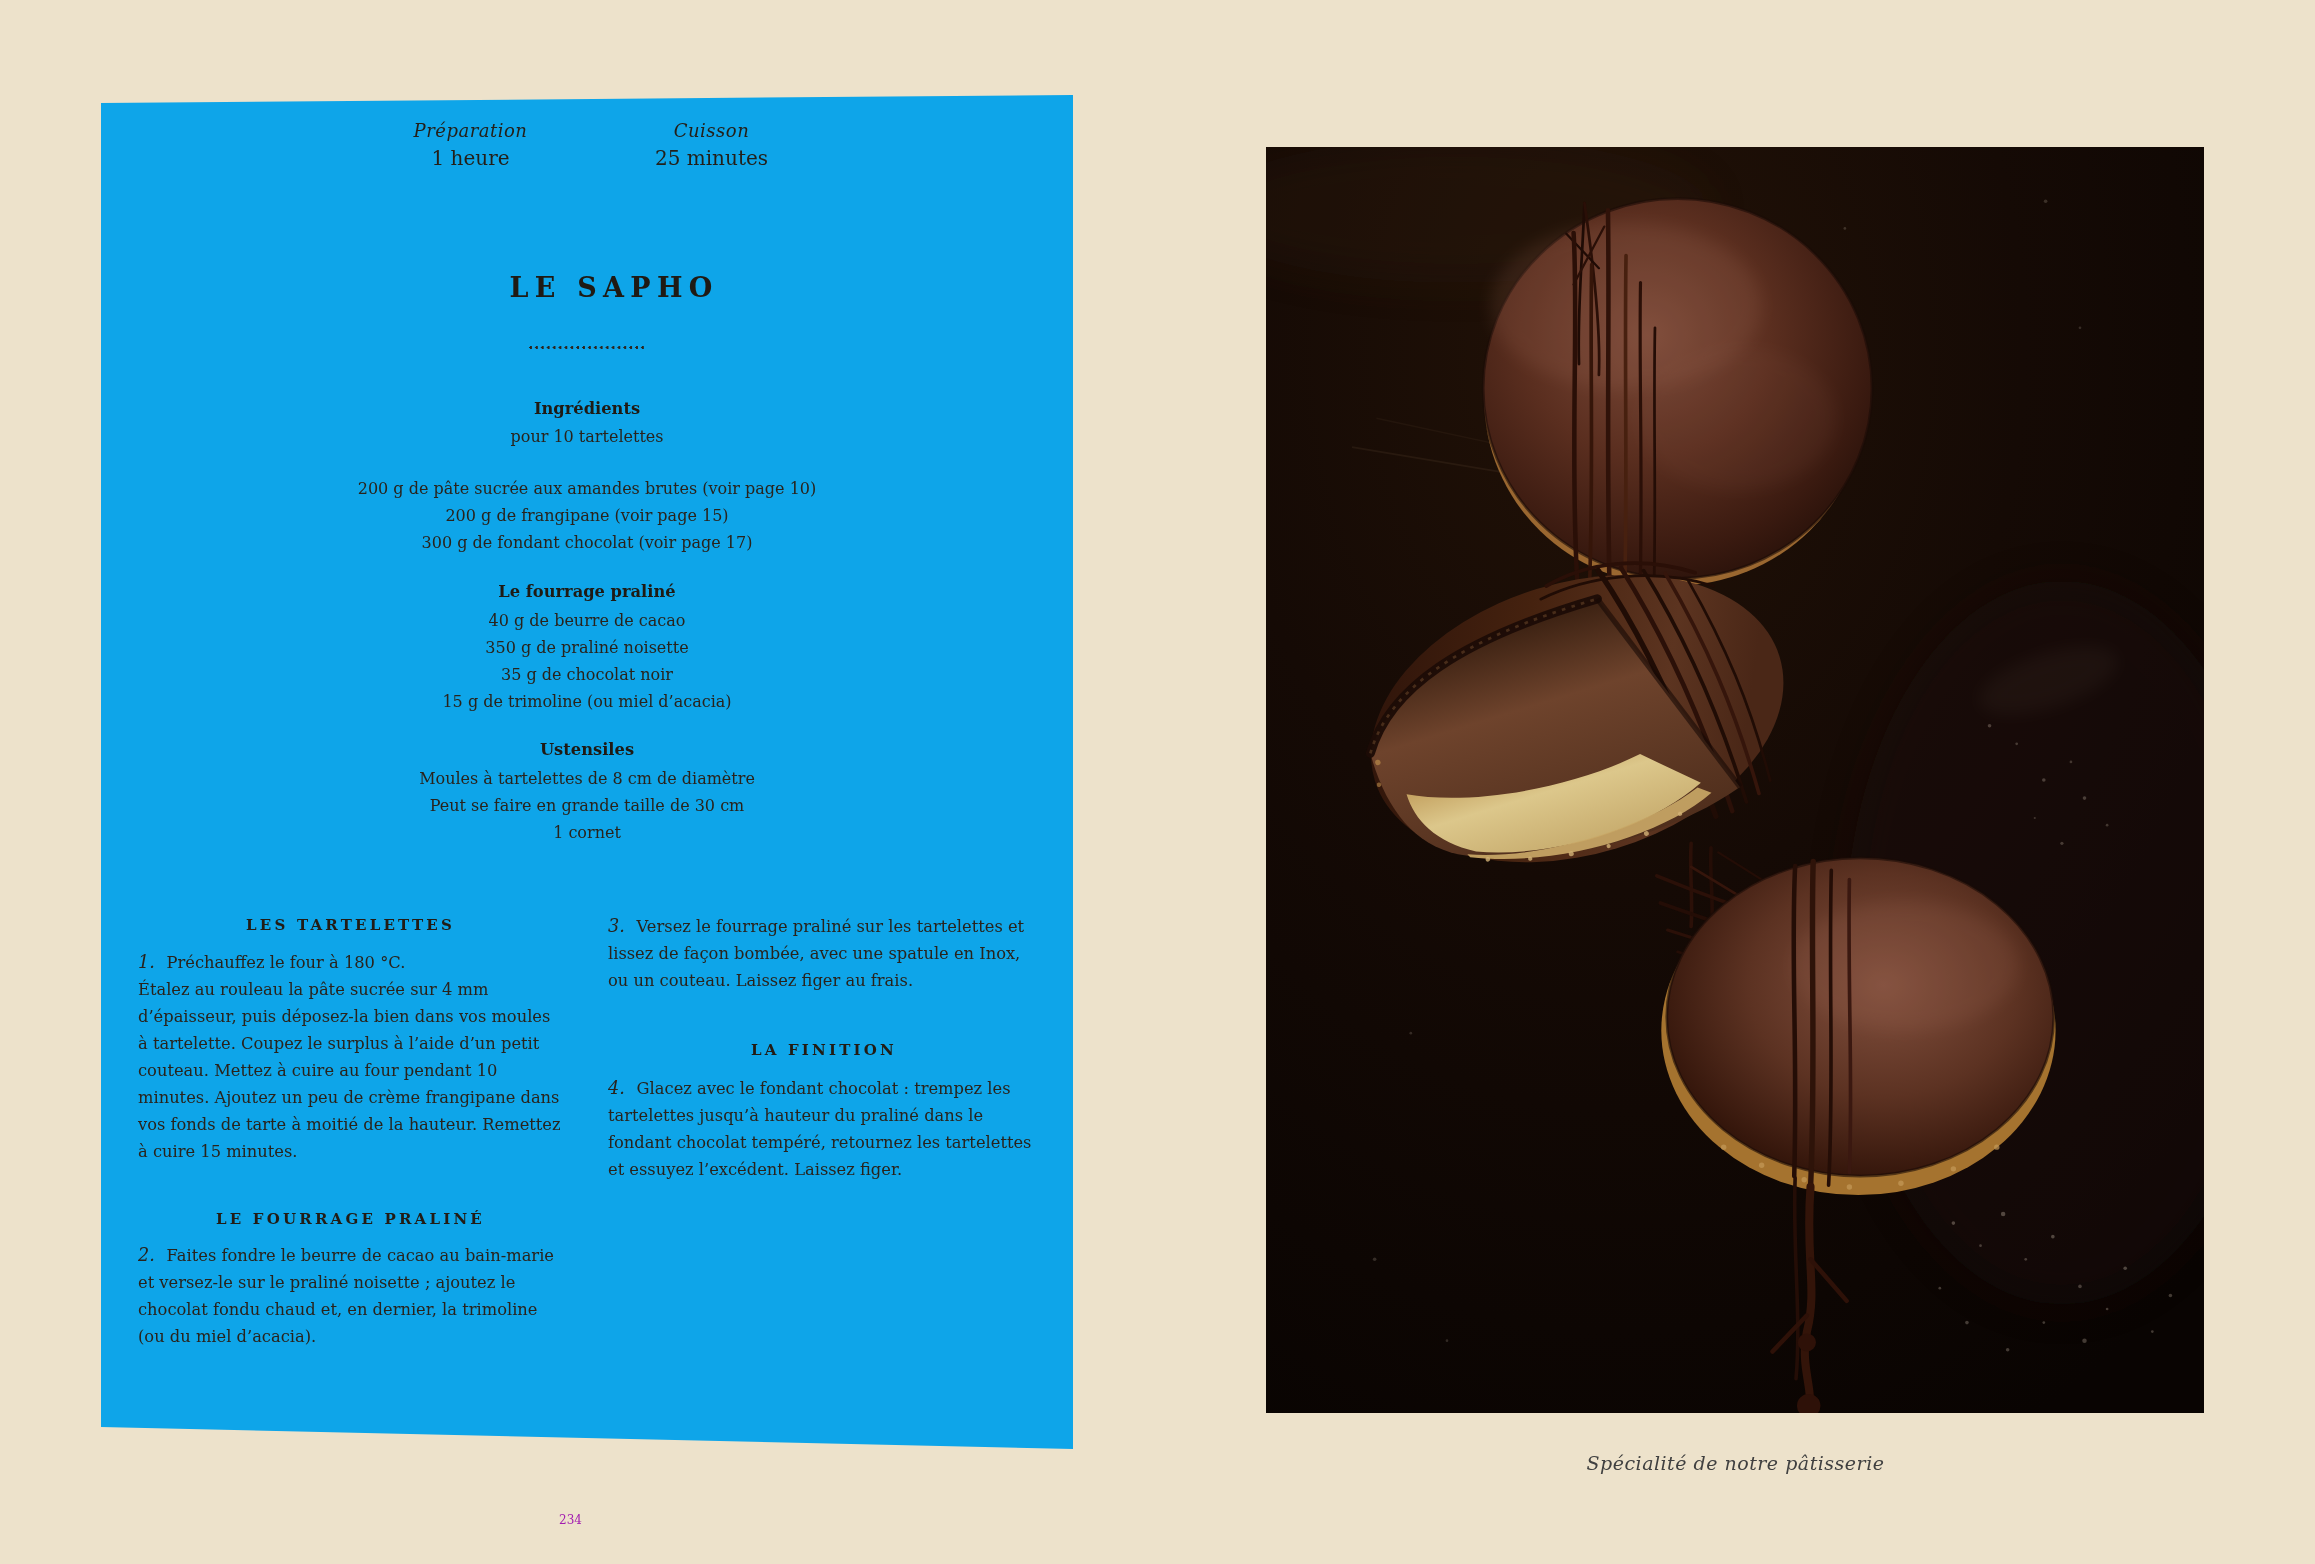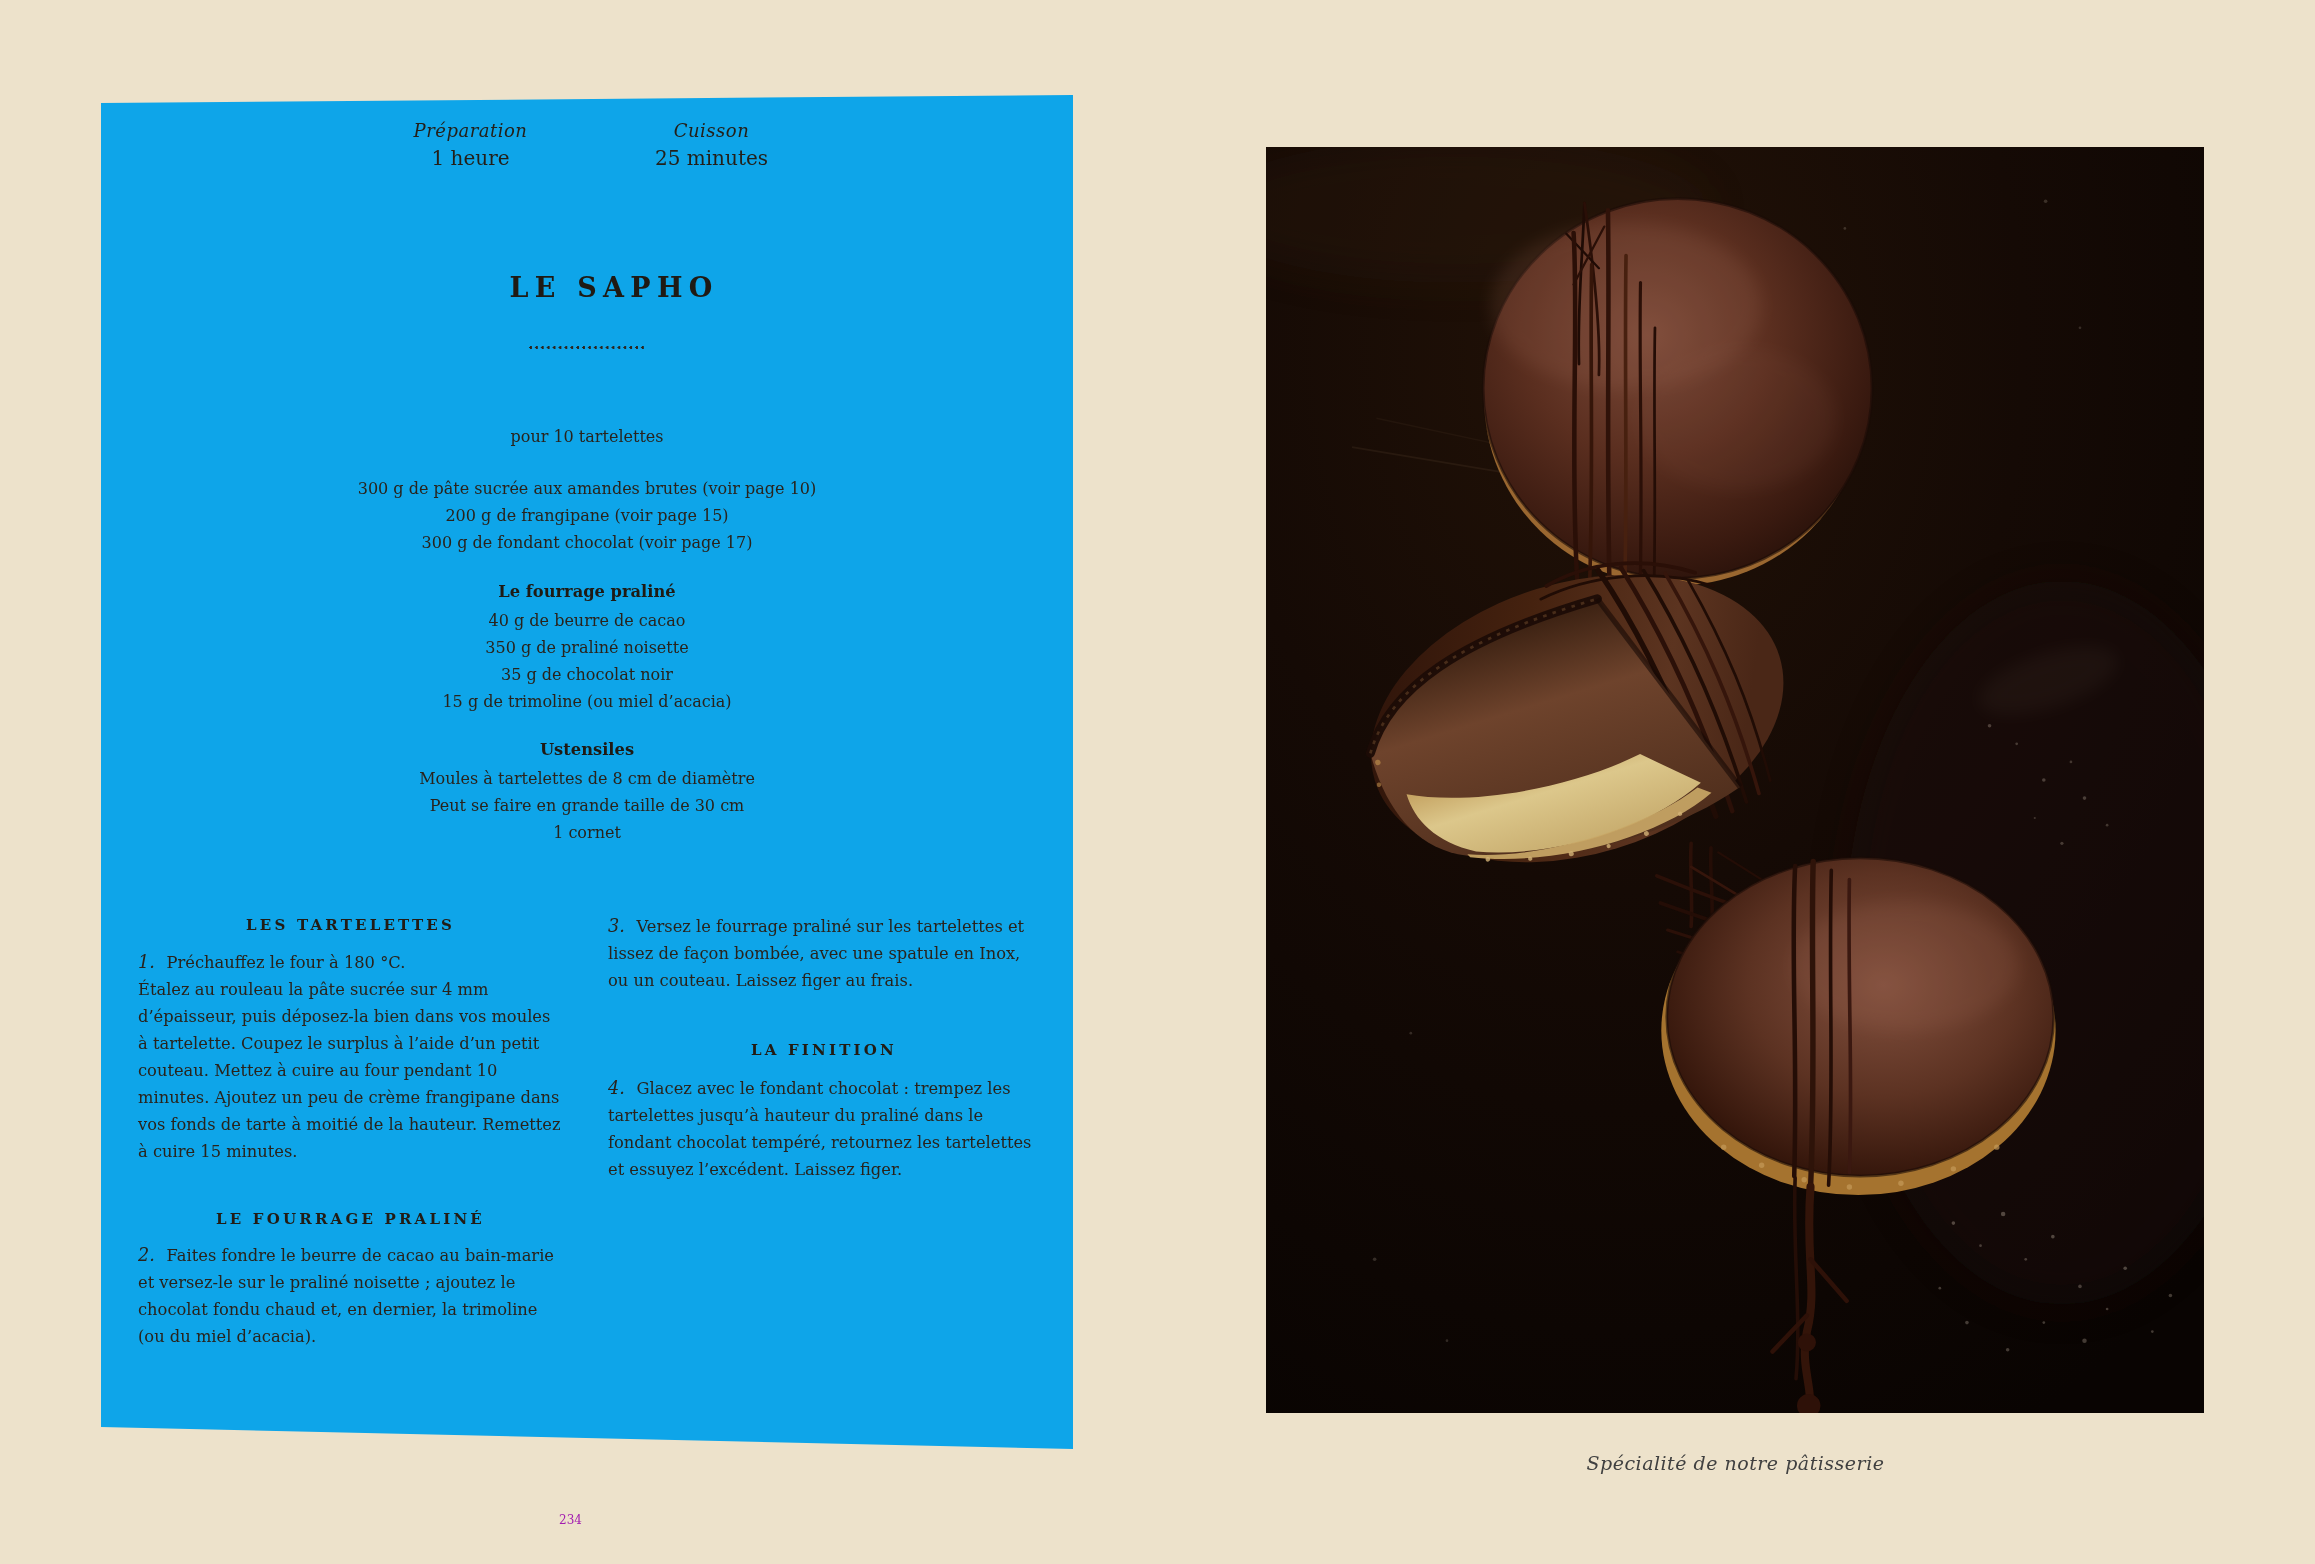--- a/index.html
+++ b/index.html
@@ -67,24 +67,25 @@
     <div class="meta-value">1 heure</div>
   </div>
   <div class="abs meta-block" style="left:511px;top:25px;">
     <div class="script-label">Cuisson</div>
     <div class="meta-value">25 minutes</div>
   </div>
 
   <div class="abs title" style="top:177px;left:0;margin-left:27px;">LE SAPHO</div>
   <div class="squiggle" style="top:250px;"></div>
 
+  <div class="abs ing-head" style="top:304px;left:0;">Ingrédients</div>
   <div class="abs ing-line" style="top:328px;left:0;">pour 10 tartelettes</div>
 
   <div class="abs" style="top:380px;left:0;width:100%;">
-    <div class="ing-line">300 g de pâte sucrée aux amandes brutes (voir page 10)</div>
+    <div class="ing-line">200 g de pâte sucrée aux amandes brutes (voir page 10)</div>
     <div class="ing-line">200 g de frangipane (voir page 15)</div>
     <div class="ing-line">300 g de fondant chocolat (voir page 17)</div>
   </div>
 
   <div class="abs ing-head" style="top:487px;left:0;">Le fourrage praliné</div>
   <div class="abs" style="top:512px;left:0;width:100%;">
     <div class="ing-line">40 g de beurre de cacao</div>
     <div class="ing-line">350 g de praliné noisette</div>
     <div class="ing-line">35 g de chocolat noir</div>
     <div class="ing-line">15 g de trimoline (ou miel d’acacia)</div>

